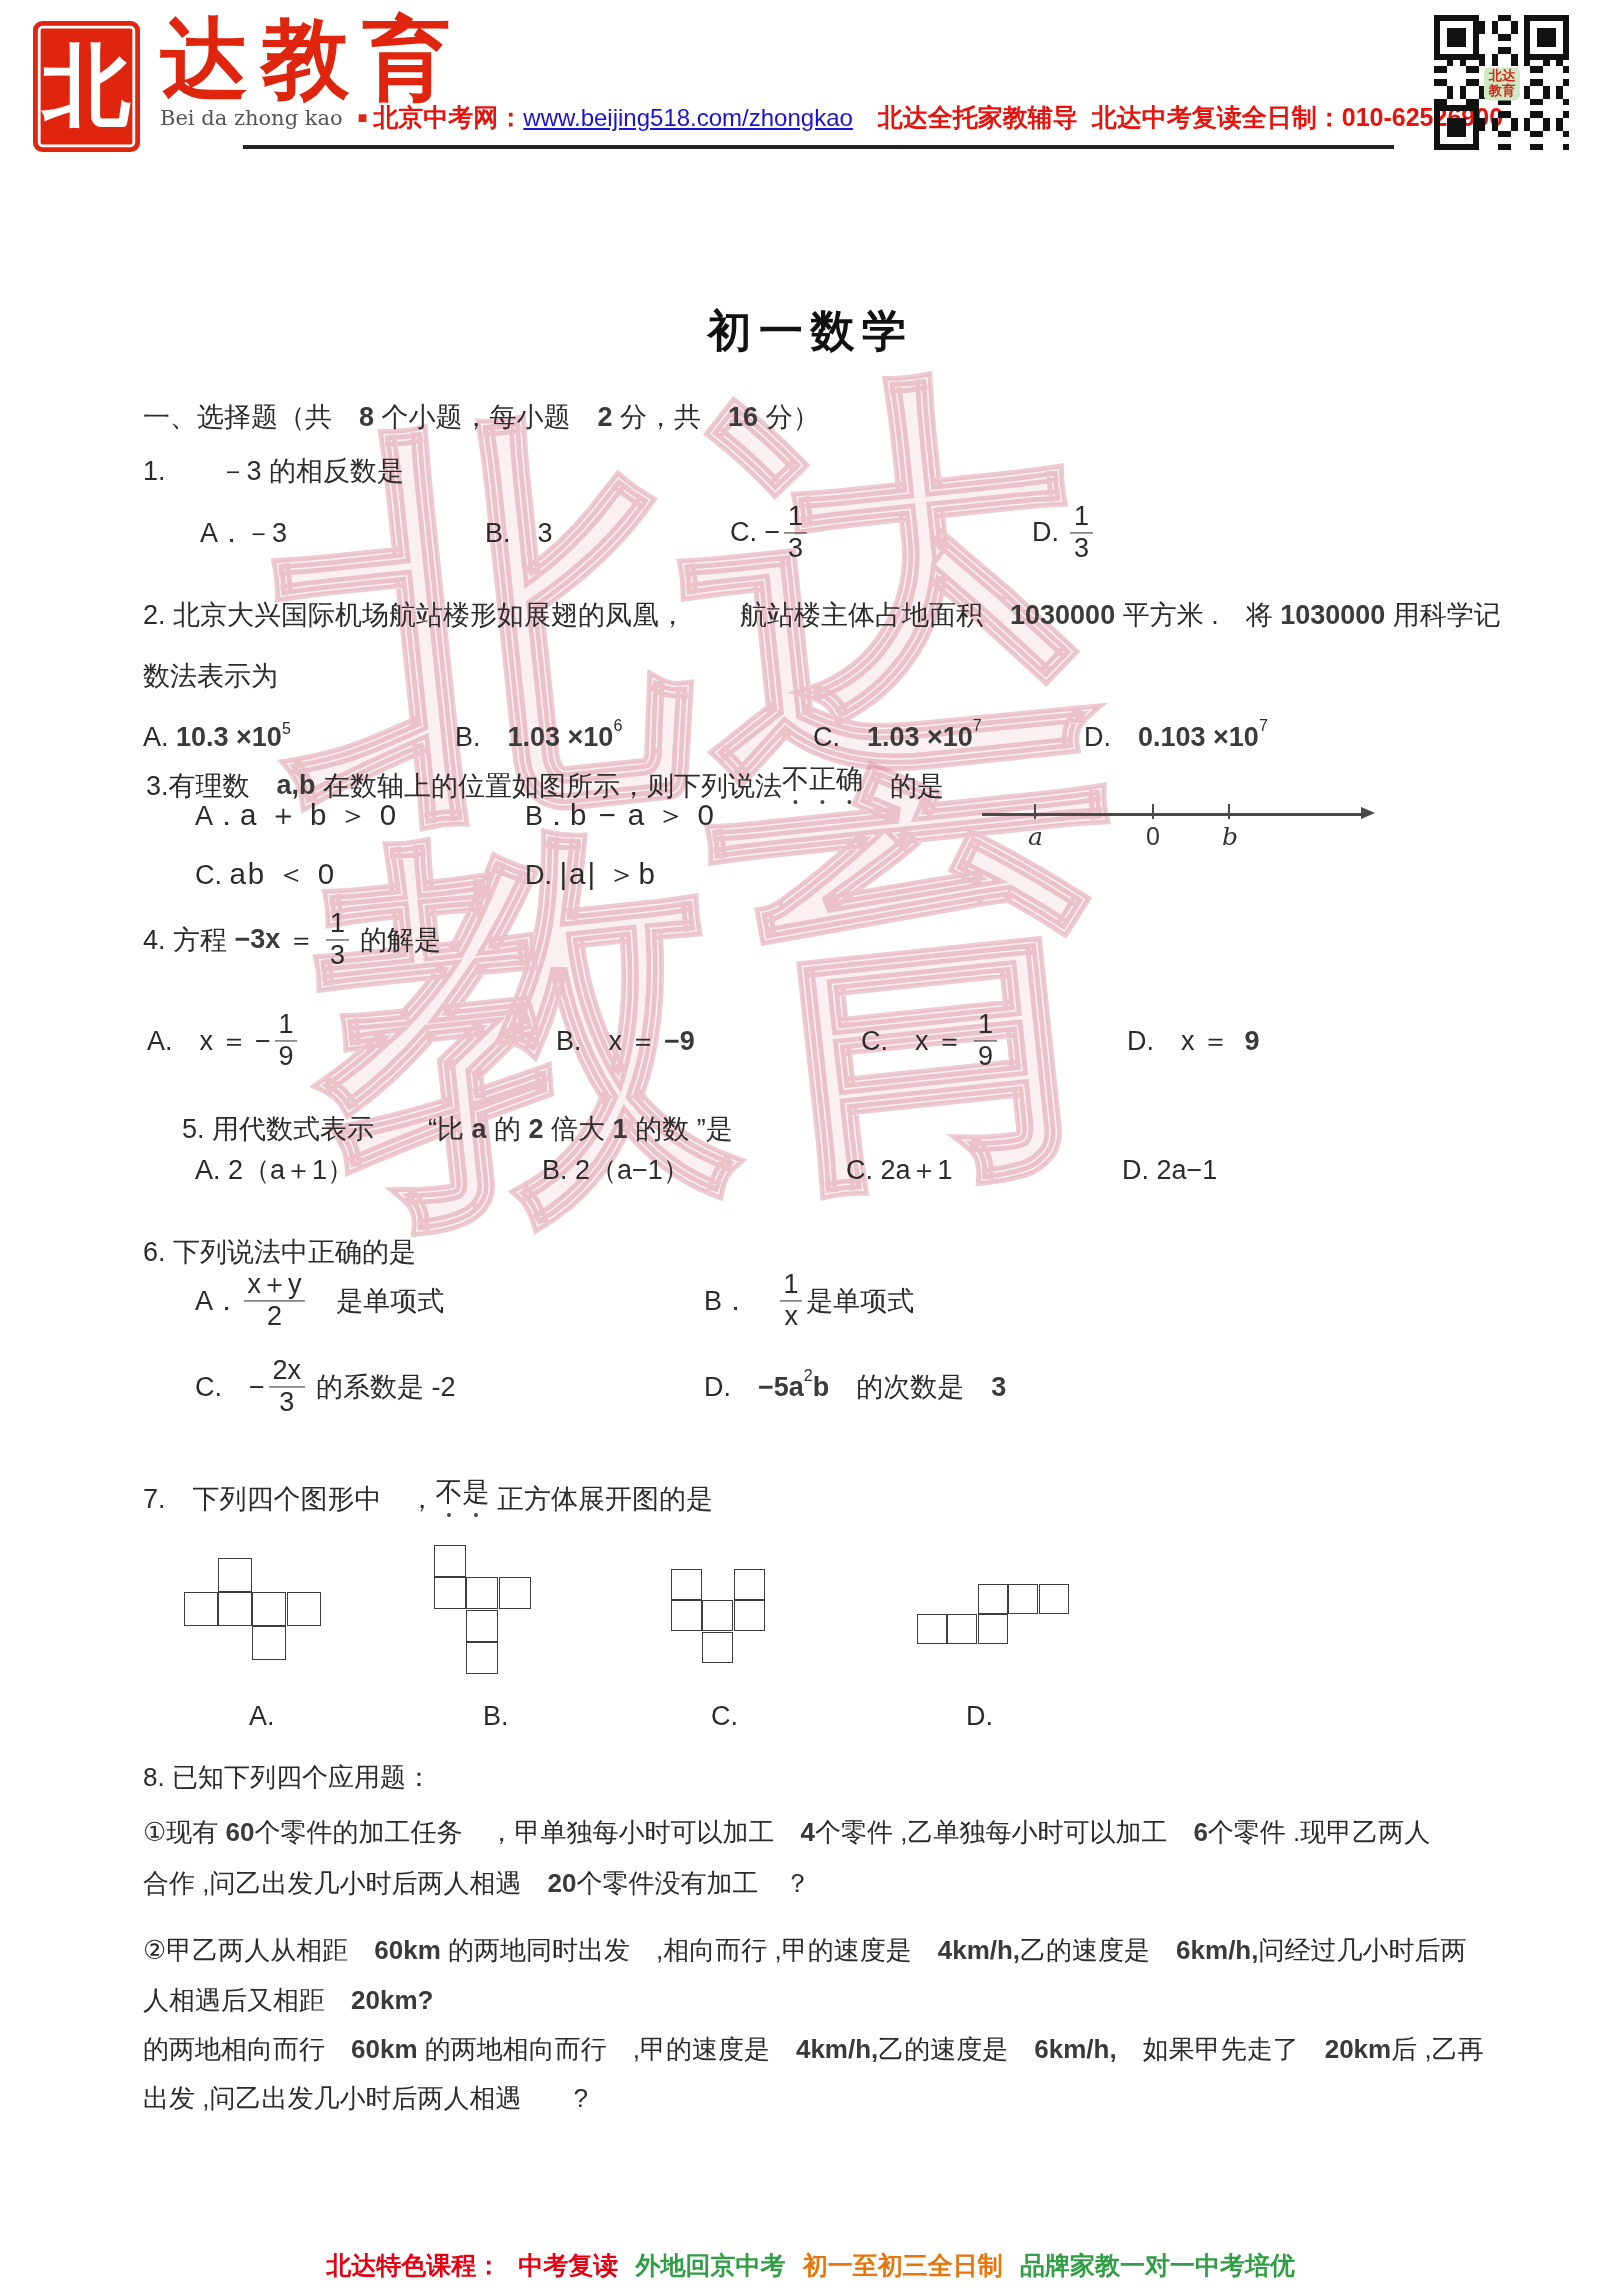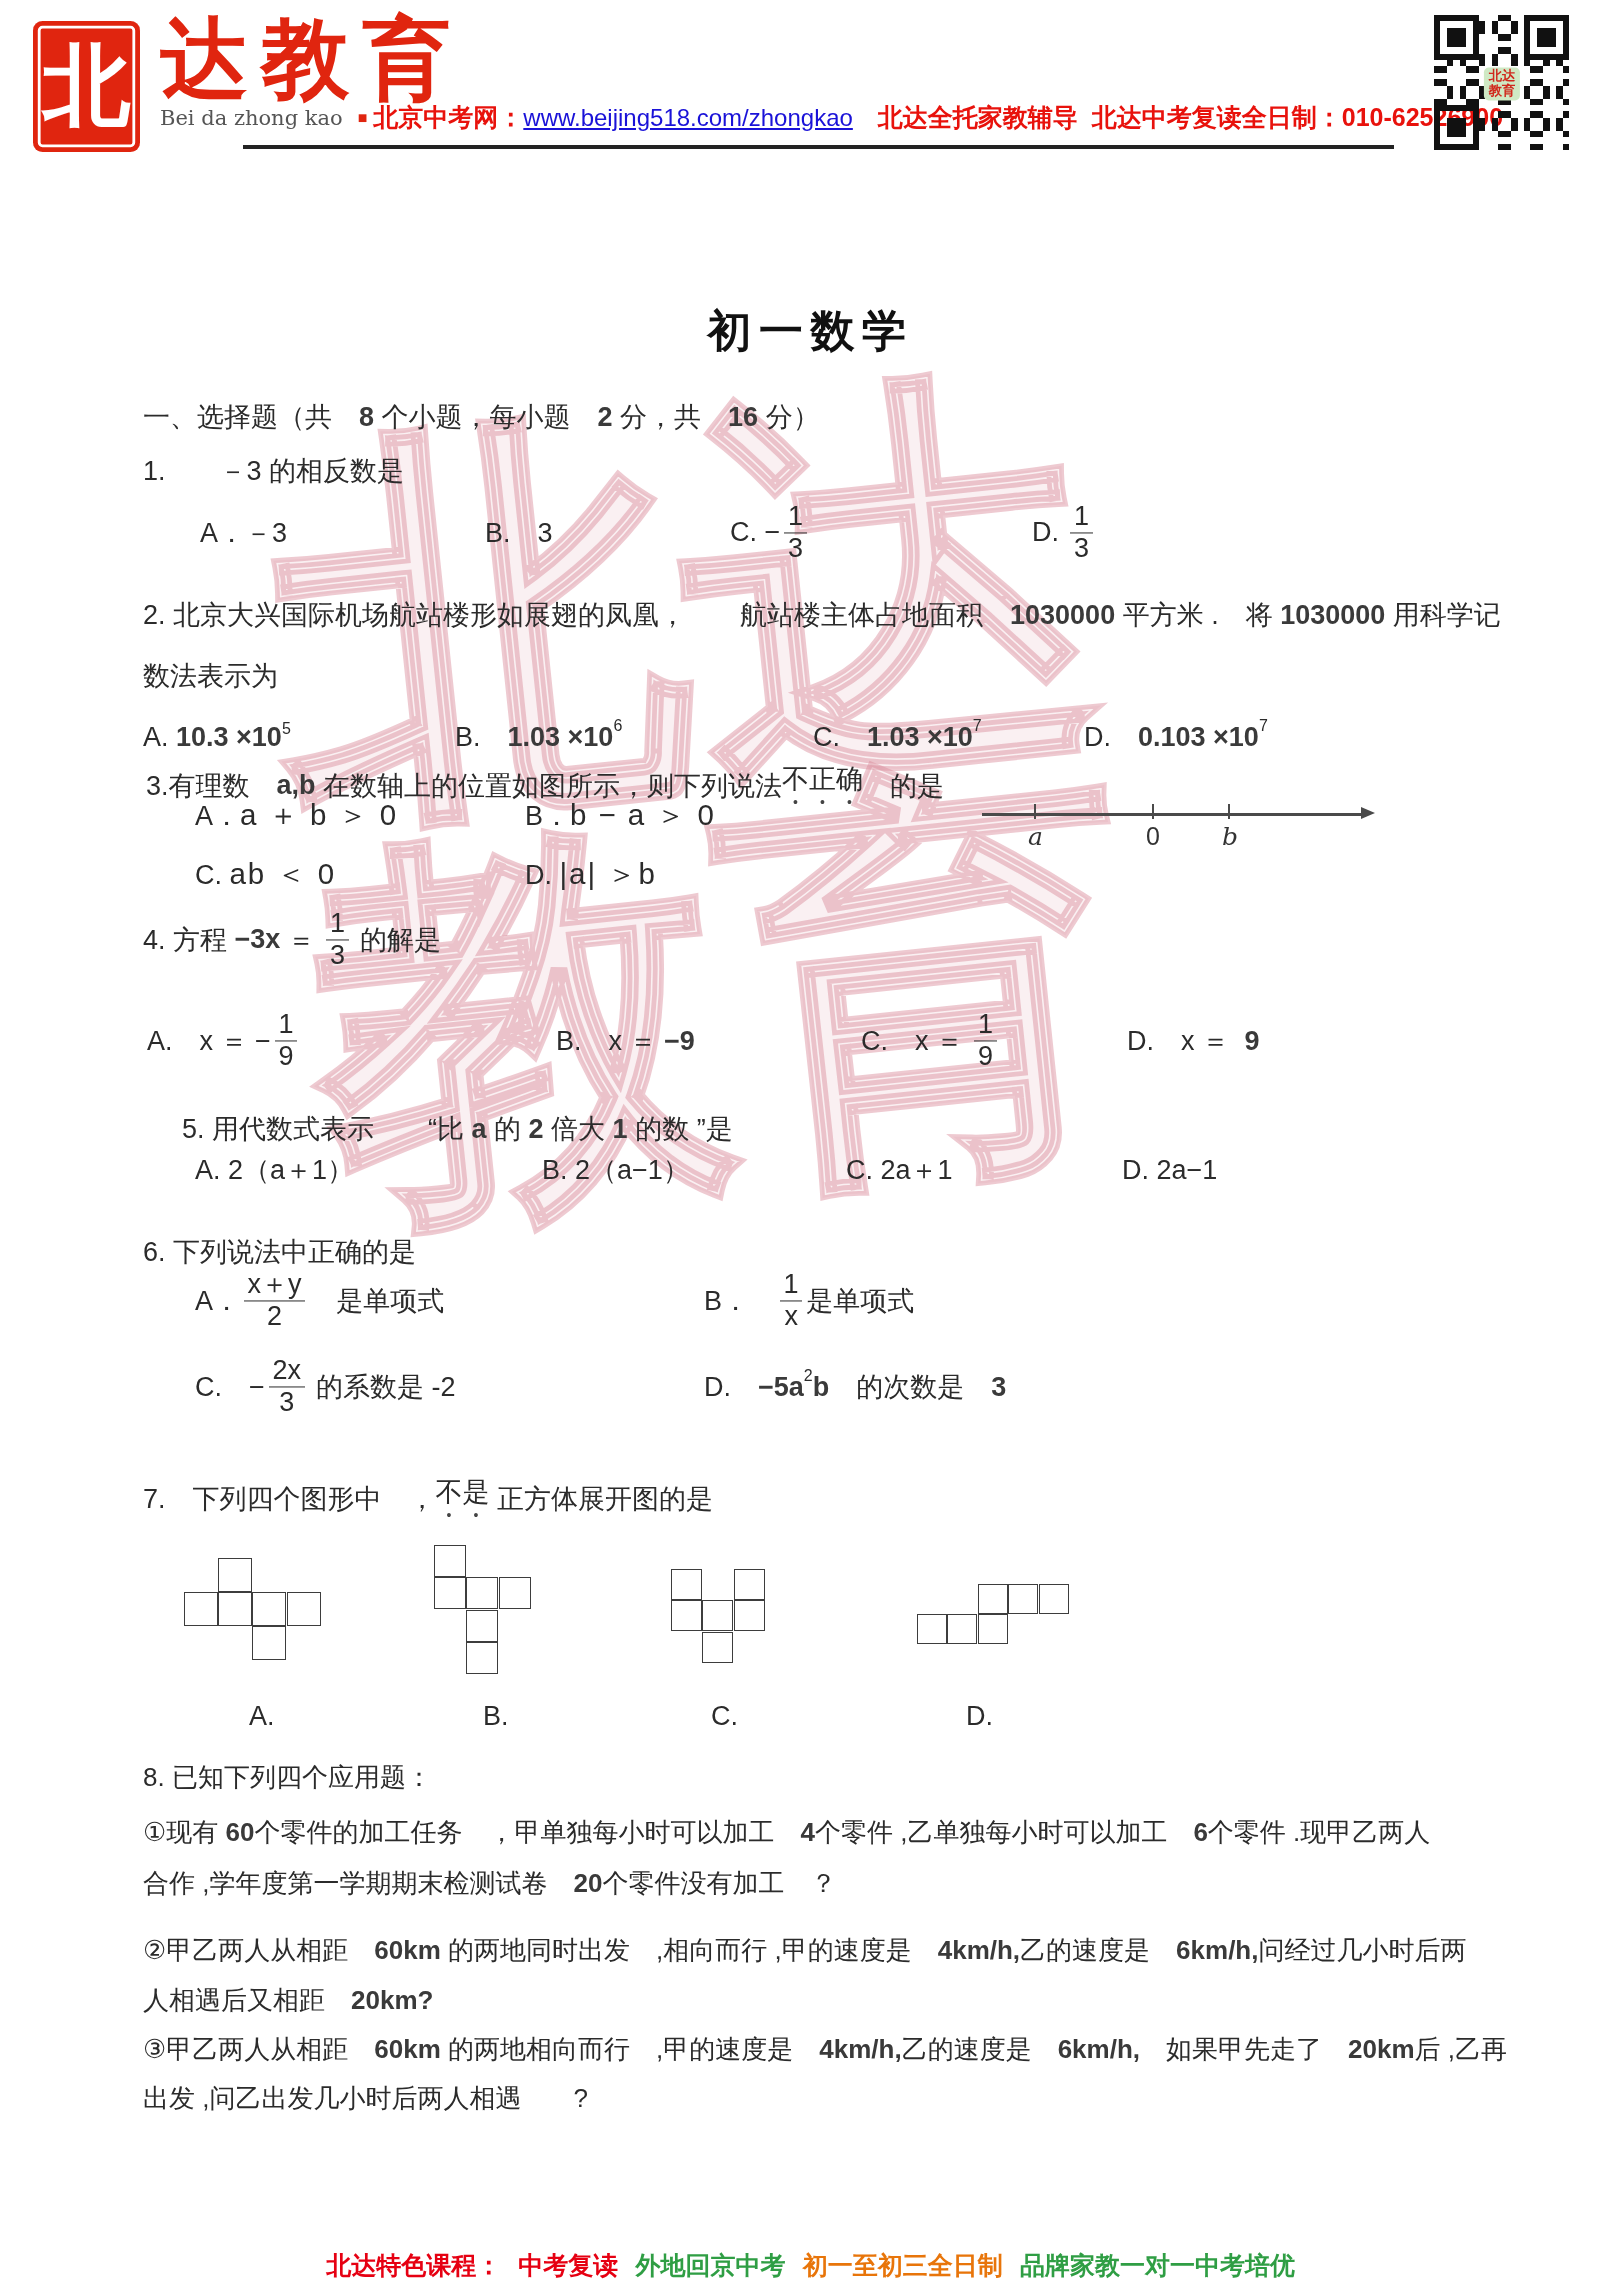--- a/index.html
+++ b/index.html
@@ -744,39 +744,39 @@
   <div class="tline" style="left:143px;top:1815px;font-size:26px;">
       <span class="t">①现有 </span>
       <span class="bnum">60</span>
       <span class="t">个零件的加工任务　，甲单独每小时可以加工　</span>
       <span class="bnum">4</span>
       <span class="t">个零件 ,乙单独每小时可以加工　</span>
       <span class="bnum">6</span>
       <span class="t">个零件 .现甲乙两人</span>
     </div>
   <div class="tline" style="left:143px;top:1866px;font-size:26px;">
-      <span class="t">合作 ,学年度第一学期期末检测试卷　</span>
+      <span class="t">合作 ,问乙出发几小时后两人相遇　</span>
       <span class="bnum">20</span>
       <span class="t">个零件没有加工　？</span>
     </div>
   <div class="tline" style="left:143px;top:1933px;font-size:26px;">
       <span class="t">②甲乙两人从相距　</span>
       <span class="bnum">60km</span>
       <span class="t"> 的两地同时出发　,相向而行 ,甲的速度是　</span>
       <span class="bnum">4km/h,</span>
       <span class="t">乙的速度是　</span>
       <span class="bnum">6km/h,</span>
       <span class="t">问经过几小时后两</span>
     </div>
   <div class="tline" style="left:143px;top:1983px;font-size:26px;">
       <span class="t">人相遇后又相距　</span>
       <span class="bnum">20km?</span>
     </div>
   <div class="tline" style="left:143px;top:2032px;font-size:26px;">
-      <span class="t">③甲乙两人从相距　</span>
+      <span class="t">的两地相向而行　</span>
       <span class="bnum">60km</span>
       <span class="t"> 的两地相向而行　,甲的速度是　</span>
       <span class="bnum">4km/h,</span>
       <span class="t">乙的速度是　</span>
       <span class="bnum">6km/h,</span>
       <span class="t">　如果甲先走了　</span>
       <span class="bnum">20km</span>
       <span class="t">后 ,乙再</span>
     </div>
   <div class="tline" style="left:143px;top:2081px;font-size:26px;">

